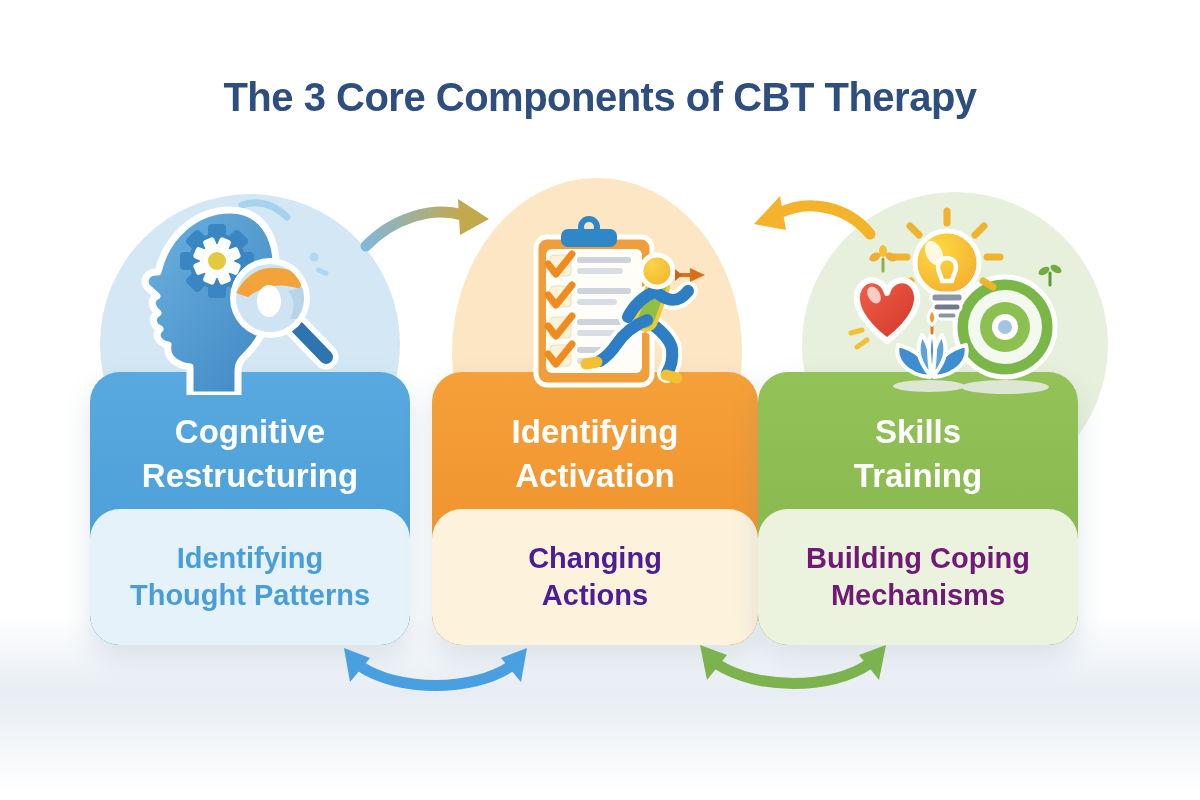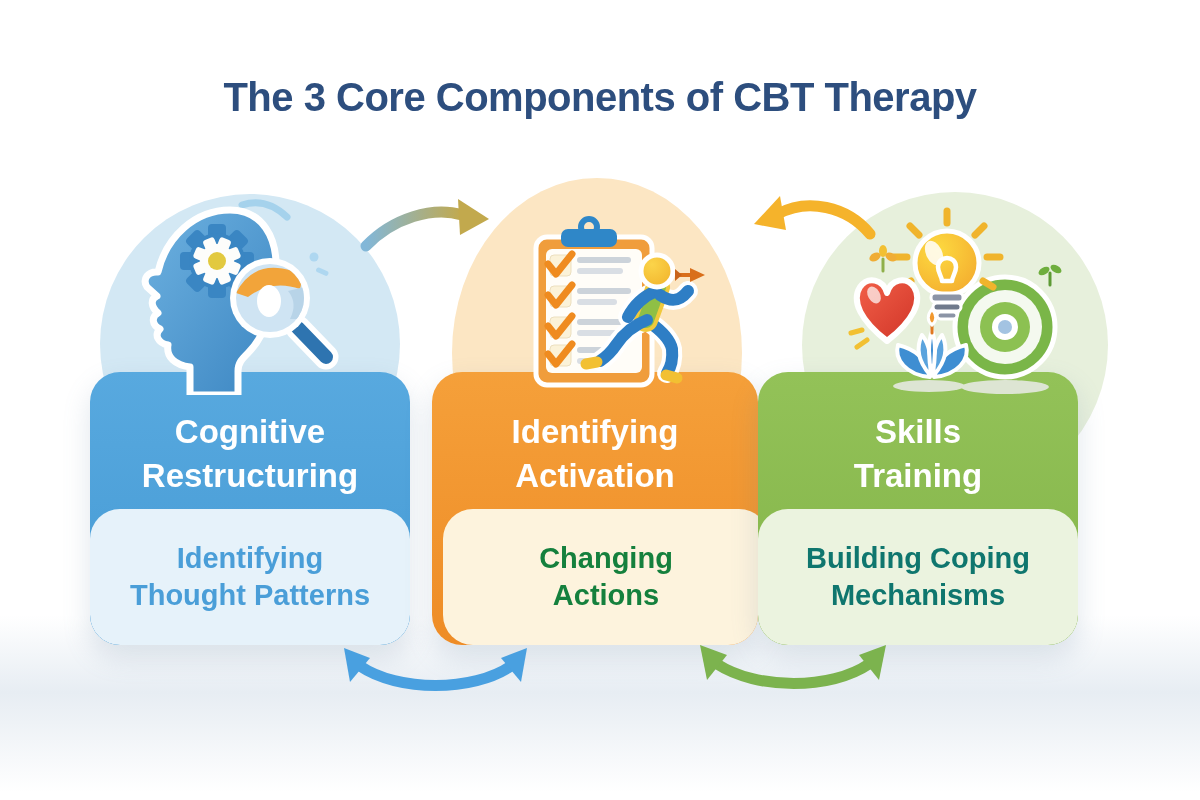--- a/index.html
+++ b/index.html
@@ -17,22 +17,22 @@
         box-shadow:0 12px 28px rgba(100,130,160,.20);}
   .card.c1{left:90px;width:320px;background:linear-gradient(180deg,#58a9df,#459ad4);}
   .card.c2{left:432px;width:326px;background:linear-gradient(180deg,#f5a03a,#ee8c26);}
   .card.c3{left:758px;width:320px;background:linear-gradient(180deg,#93c258,#83b449);}
   .card-title{height:163px;display:flex;align-items:center;justify-content:center;text-align:center;
     color:#ffffff;font-size:33px;line-height:1.32;font-weight:800;white-space:pre-line;}
   .card-panel{position:absolute;left:0;bottom:0;width:100%;height:136px;border-radius:30px;
     display:flex;align-items:center;justify-content:center;text-align:center;
     font-size:29px;line-height:1.28;font-weight:800;white-space:pre-line;}
   .card.c1 .card-panel{background:#e6f2fa;color:#4a9ed8;}
-  .card.c2 .card-panel{background:#fdf3dd;color:#15803d;margin-left:11px;}
-  .card.c3 .card-panel{background:#ebf3df;color:#0f766e;}
+  .card.c2 .card-panel{background:#fdf3dd;color:#4c1d95;}
+  .card.c3 .card-panel{background:#ebf3df;color:#701a75;}
   .icon-svg{position:absolute;z-index:3;}
   .arrow-svg{position:absolute;z-index:3;}
 </style>
 </head>
 <body>
 
 <div class="stage">
 
   <div class="floor-band"></div>
 

